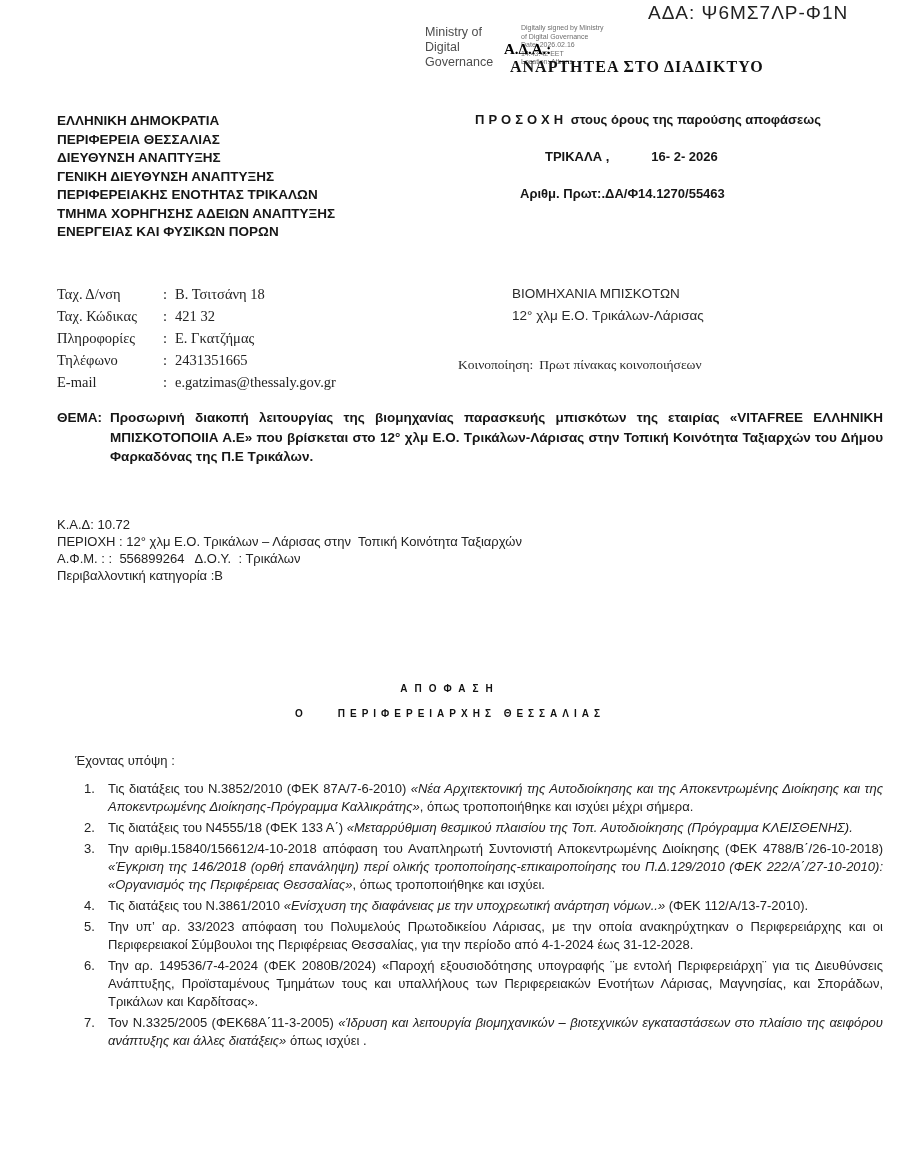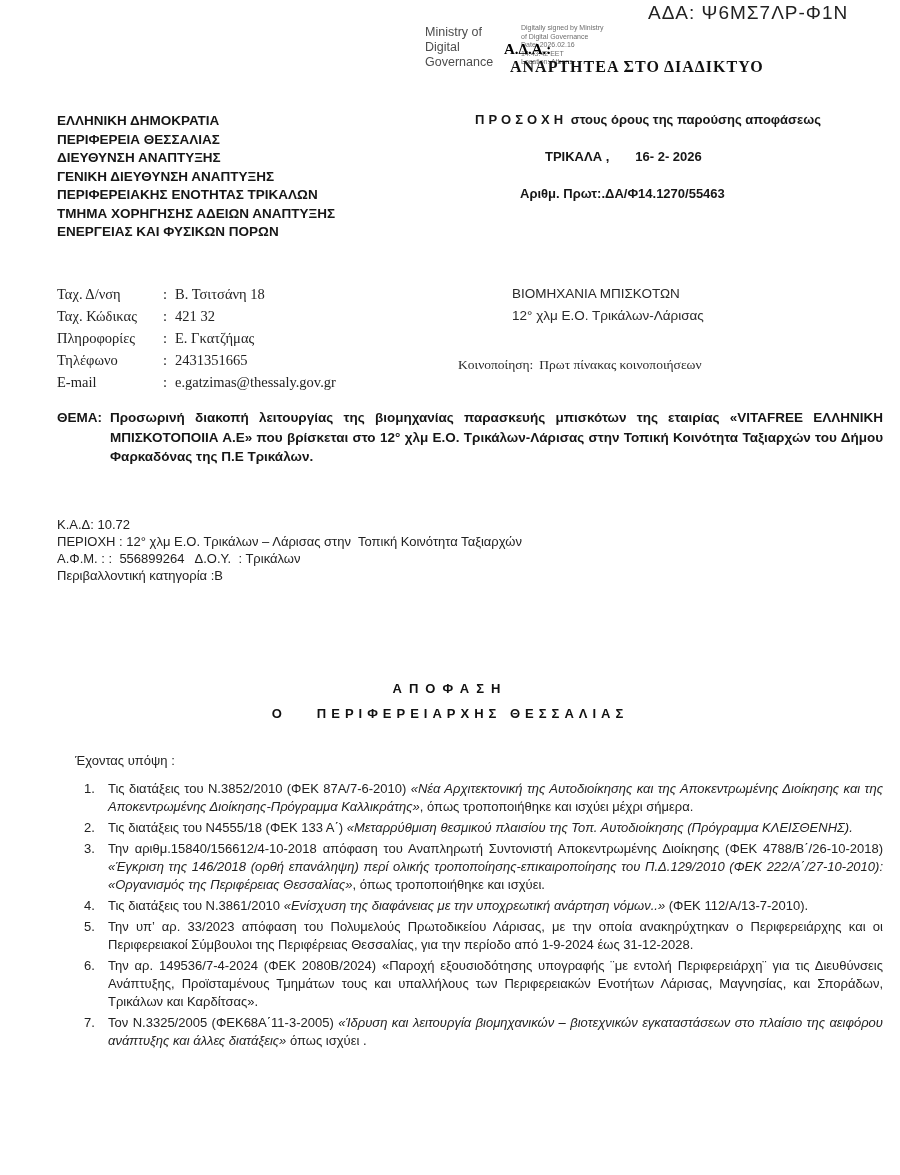--- a/index.html
+++ b/index.html
@@ -13,41 +13,41 @@
   
   .sig-signer { position:absolute; top:25px; left:425px; font-size:12.5px; line-height:15px; color:#4d4d4d; }
   .sig-details { position:absolute; top:24px; left:521px; font-size:7px; line-height:8.5px; color:#6e6e6e; }
   .sig-ada { position:absolute; top:41px; left:504px; font-family:"Liberation Serif", serif; font-weight:bold; font-size:15px; color:#000; }
   .posting { position:absolute; top:58px; left:510px; font-family:"Liberation Serif", serif; font-weight:bold; font-size:16px; letter-spacing:1px; color:#111; }
   
   .agency { position:absolute; top:112px; left:57px; width:420px; font-weight:bold; font-size:13.5px; line-height:18.5px; color:#161616; }
   .right-head { position:absolute; top:112px; left:475px; width:412px; font-weight:bold; font-size:13px; color:#161616; }
   .attention-word { letter-spacing:4px; }
   .city-date { margin-top:22px; margin-left:70px; }
-  .city-date .date { margin-left:26px; }
+  .city-date .date { margin-left:42px; }
   .protocol { margin-top:22px; margin-left:45px; }
   
   .contact-block { position:absolute; top:283px; left:57px; font-family:"Liberation Serif", serif; font-size:14.5px; line-height:22px; color:#222; }
   .contact-row { display:flex; }
   .c-label { width:106px; flex:none; }
   .c-colon { width:12px; flex:none; }
   
   .recipient { position:absolute; top:283px; left:458px; font-size:13.5px; line-height:22px; color:#2a2a2a; }
   .to-label { font-family:"Liberation Serif", serif; margin-right:6px; }
   .to-indent { margin-left:54px; }
   .cc-row { margin-top:27px; font-family:"Liberation Serif", serif; }
   .cc-row .cc-value { margin-left:6px; }
   
   .subject { position:absolute; top:408px; left:57px; width:826px; display:flex; font-weight:bold; font-size:13.5px; line-height:19.5px; color:#161616; }
   .subject-label { width:53px; flex:none; }
   .subject-text { flex:1; text-align:justify; }
   
   .details { position:absolute; top:516px; left:57px; font-size:13px; line-height:17px; white-space:pre-wrap; color:#222; }
   
-  .decision { position:absolute; top:676px; left:0; width:900px; text-align:center; font-weight:bold; font-size:13px; line-height:25px; color:#111; }
+  .decision { position:absolute; top:676px; left:0; width:900px; text-align:center; font-weight:bold; font-size:10px; line-height:25px; color:#111; }
   .decision-title { letter-spacing:7px; }
   .decision-sub .sub-prefix { margin-right:30px; letter-spacing:5px; }
   .decision-sub .sub-title { letter-spacing:5px; }
   
   .having { position:absolute; top:753px; left:75px; font-size:13px; color:#222; }
   .c-list { position:absolute; top:780px; left:84px; width:799px; }
   .c-item { display:flex; margin-bottom:3px; font-size:13px; line-height:18px; color:#222; }
   .c-num { width:24px; flex:none; }
   .c-text { flex:1; text-align:justify; }
   .c-text em { font-style:italic; }
@@ -158,21 +158,21 @@
       <div class="c-item">
         <span class="c-num">3.</span>
         <div class="c-text"><span>Την αριθμ.15840/156612/4-10-2018 απόφαση του Αναπληρωτή Συντονιστή Αποκεντρωμένης Διοίκησης (ΦΕΚ 4788/Β΄/26-10-2018) </span><em>«Έγκριση της 146/2018 (ορθή επανάληψη) περί ολικής τροποποίησης-επικαιροποίησης του Π.Δ.129/2010 (ΦΕΚ 222/Α΄/27-10-2010): «Οργανισμός της Περιφέρειας Θεσσαλίας»</em><span>, όπως τροποποιήθηκε και ισχύει.</span></div>
       </div>
       <div class="c-item">
         <span class="c-num">4.</span>
         <div class="c-text"><span>Τις διατάξεις του Ν.3861/2010 </span><em>«Ενίσχυση της διαφάνειας με την υποχρεωτική ανάρτηση  νόμων..»</em><span> (ΦΕΚ 112/Α/13-7-2010).</span></div>
       </div>
       <div class="c-item">
         <span class="c-num">5.</span>
-        <div class="c-text"><span>Την υπ’ αρ. 33/2023 απόφαση του Πολυμελούς Πρωτοδικείου Λάρισας, με την οποία ανακηρύχτηκαν ο Περιφερειάρχης και οι Περιφερειακοί Σύμβουλοι της Περιφέρειας Θεσσαλίας, για την περίοδο από 1-9-2024 έως 31-12-2028.</span></div>
+        <div class="c-text"><span>Την υπ’ αρ. 33/2023 απόφαση του Πολυμελούς Πρωτοδικείου Λάρισας, με την οποία ανακηρύχτηκαν ο Περιφερειάρχης και οι Περιφερειακοί Σύμβουλοι της Περιφέρειας Θεσσαλίας, για την περίοδο από 4-1-2024 έως 31-12-2028.</span></div>
       </div>
       <div class="c-item">
         <span class="c-num">6.</span>
         <div class="c-text"><span>Την αρ. 149536/7-4-2024  (ΦΕΚ 2080Β/2024) «Παροχή εξουσιοδότησης υπογραφής ¨με εντολή Περιφερειάρχη¨ για τις  Διευθύνσεις Ανάπτυξης, Προϊσταμένους Τμημάτων  τους και υπαλλήλους των Περιφερειακών Ενοτήτων Λάρισας, Μαγνησίας, και Σποράδων, Τρικάλων και Καρδίτσας».</span></div>
       </div>
       <div class="c-item">
         <span class="c-num">7.</span>
         <div class="c-text"><span>Τον Ν.3325/2005 (ΦΕΚ68Α΄11-3-2005) </span><em>«Ίδρυση και λειτουργία βιομηχανικών – βιοτεχνικών εγκαταστάσεων στο πλαίσιο της αειφόρου ανάπτυξης και άλλες διατάξεις»</em><span> όπως ισχύει .</span></div>
       </div>
     </div>

